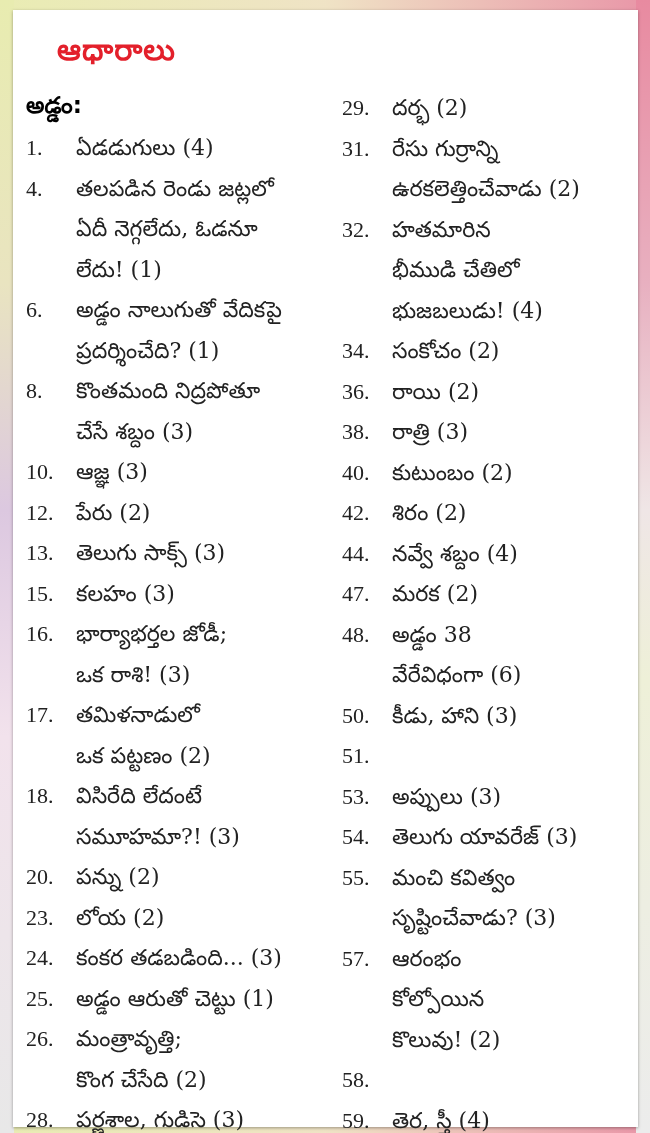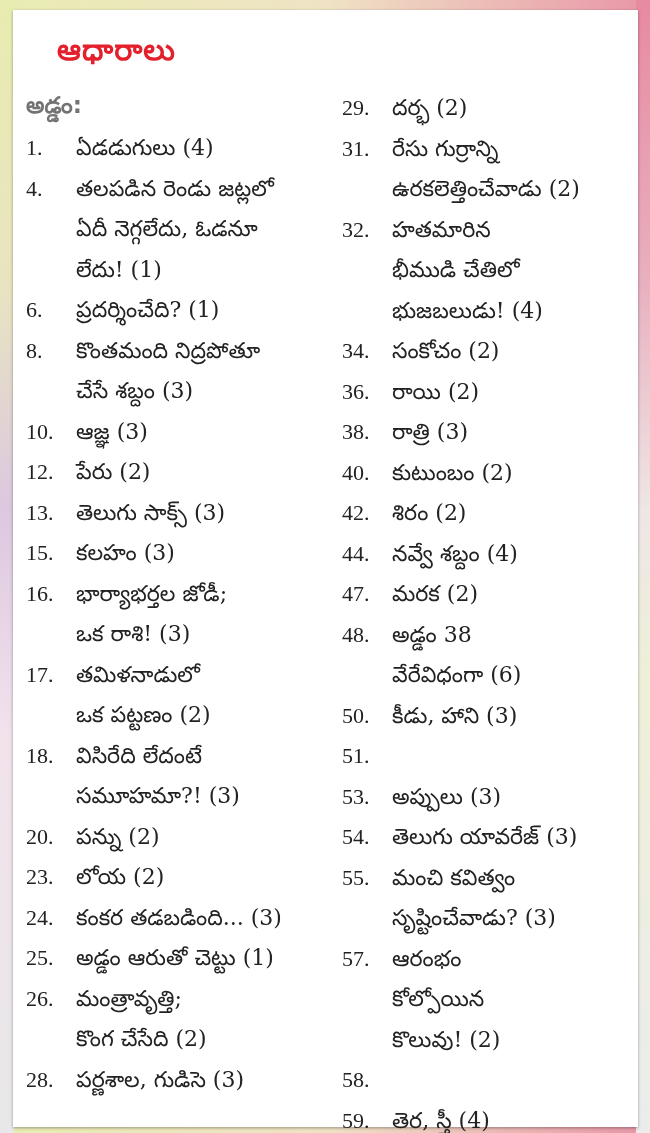--- a/index.html
+++ b/index.html
@@ -27,21 +27,21 @@
     color:#e3202b; font-family:"DejaVu Sans", sans-serif; font-weight:bold;
     font-size:30px; letter-spacing:1px;margin-left:44px;
   }
   .col {
     position:absolute; top:78px;
     font-family:"DejaVu Serif", serif; color:#222; font-size:22px;
   }
   .col-left { left:13px; width:320px; }
   .col-right { left:329px; width:305px; top:78px; }
   .heading {
-    color:#737373; font-family:"DejaVu Sans", sans-serif; font-weight:bold;
+    color:#000000; font-family:"DejaVu Sans", sans-serif; font-weight:bold;
     font-size:23px; height:40px; line-height:34px; padding-left:0;
   }
   .clue { display:flex; align-items:flex-start; }
   .num { width:50px; flex:none; text-align:left; font-family:"Liberation Serif", serif; font-size:22px; }
   .text { flex:1; }
   .line { height:40.5px; line-height:40px; white-space:nowrap; }
 </style>
 </head>
 <body>
 
@@ -64,20 +64,21 @@
           <div class="num line">4.</div>
           <div class="text">
             <div class="line">తలపడిన రెండు జట్లలో</div>
             <div class="line">ఏదీ నెగ్గలేదు, ఓడనూ</div>
             <div class="line">లేదు! (1)</div>
           </div>
         </div>
         <div class="clue">
           <div class="num line">6.</div>
           <div class="text">
+            <div class="line">అడ్డం నాలుగుతో వేదికపై</div>
             <div class="line">ప్రదర్శించేది? (1)</div>
           </div>
         </div>
         <div class="clue">
           <div class="num line">8.</div>
           <div class="text">
             <div class="line">కొంతమంది నిద్రపోతూ</div>
             <div class="line">చేసే శబ్దం (3)</div>
           </div>
         </div>

